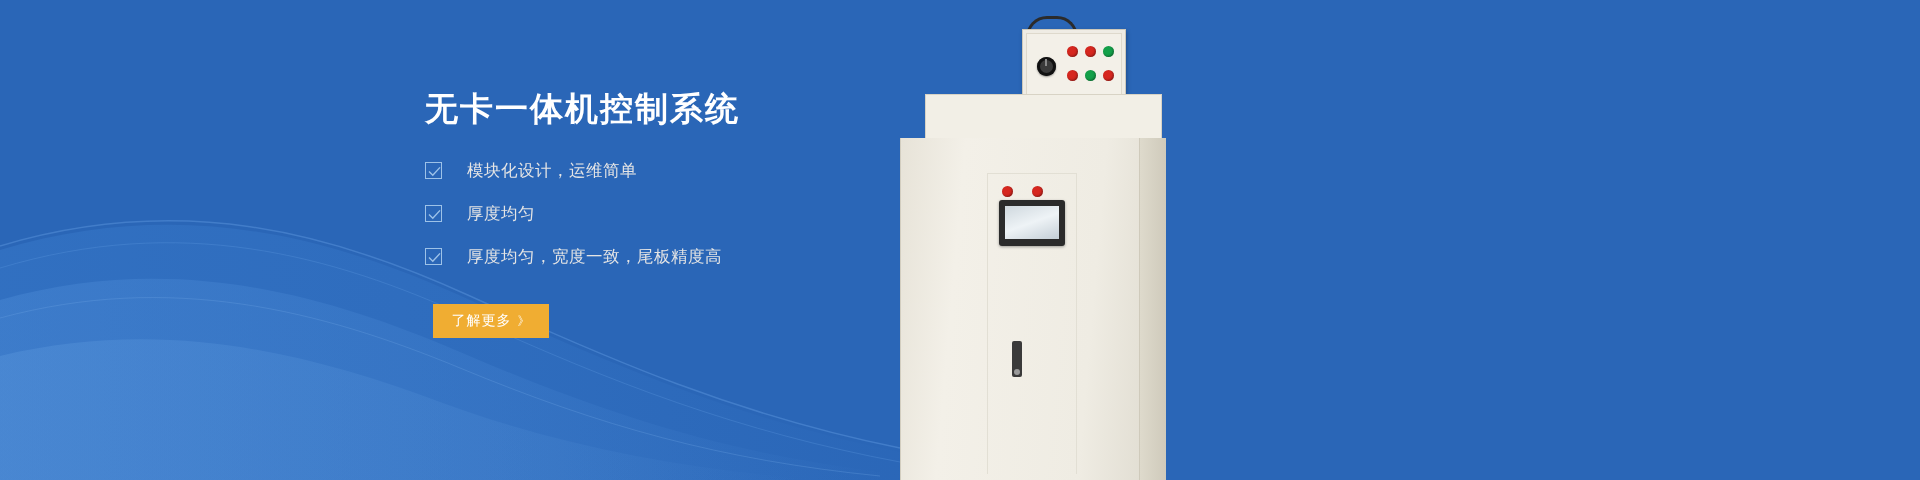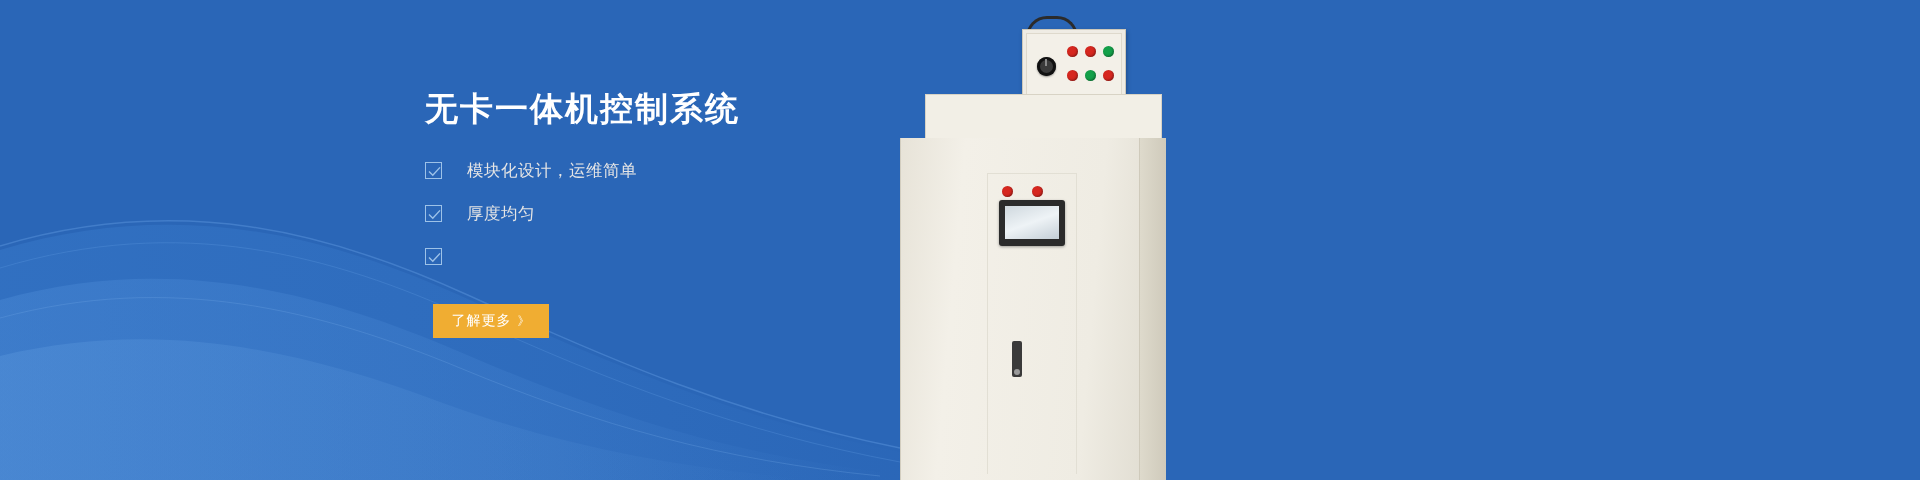--- a/index.html
+++ b/index.html
@@ -178,20 +178,21 @@
         </span>
         <span class="feature-text">厚度均匀</span>
       </li>
 
       <li class="feature-item">
         <span class="check-box">
           <svg width="15" height="13" viewBox="0 0 15 13">
             <polyline points="2,6.5 5.8,10.3 13,2.4" fill="none" stroke="#9dc2e8" stroke-width="1.4"></polyline>
           </svg>
         </span>
+        <span class="feature-text">厚度均匀，宽度一致，尾板精度高</span>
       </li>
 
     </ul>
 
     <button class="more-btn">
       <span>了解更多</span>
       <span class="chev">》</span>
     </button>
 
   </div>

